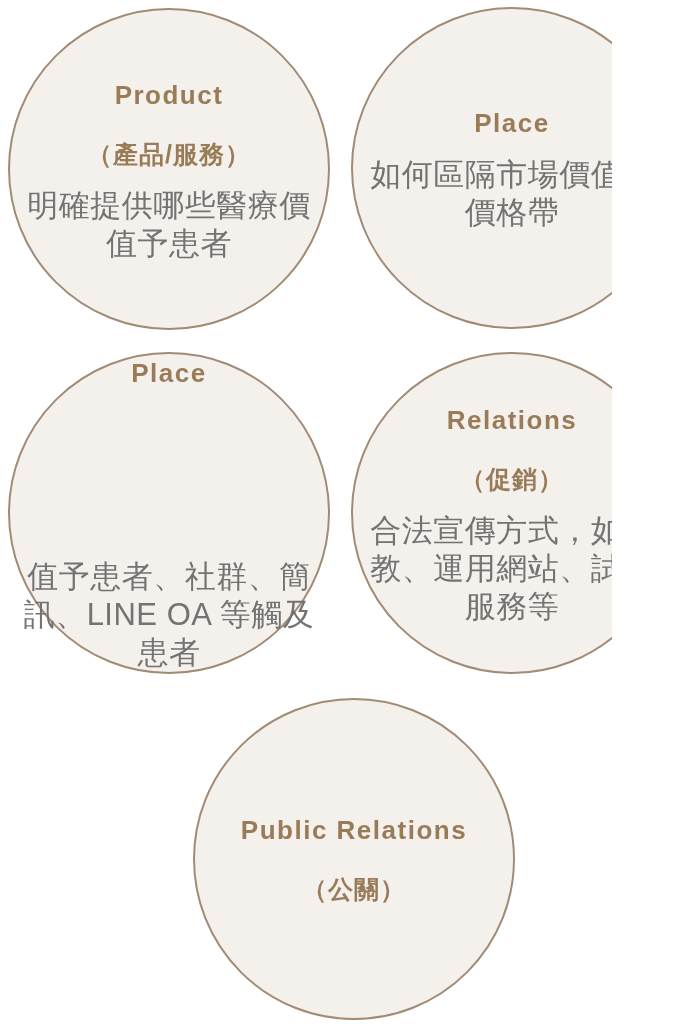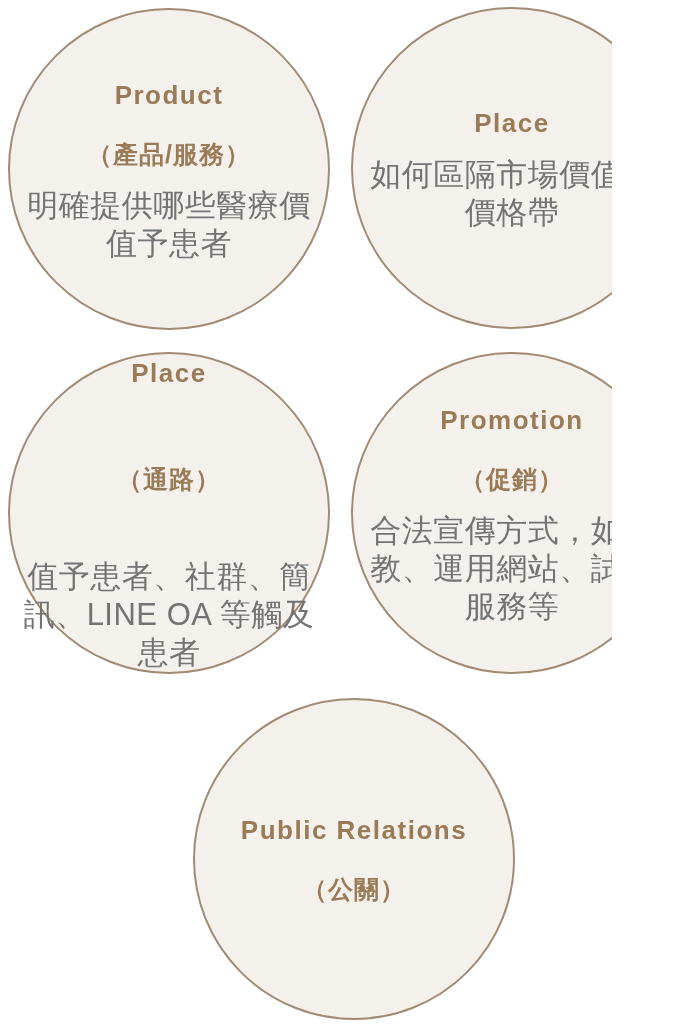--- a/index.html
+++ b/index.html
@@ -74,28 +74,27 @@
   </div>
 
   <div class="circle pos-price">
     <div class="title">Place</div>
     <div class="desc">如何區隔市場價值與
 價格帶</div>
   </div>
 
   <div class="circle pos-place">
     <div class="title">Place</div>
-    <div class="subtitle">（通路）</div>
     <div class="desc">值予患者、社群、簡
 訊、LINE OA 等觸及
 患者</div>
   </div>
 
   <div class="circle pos-promotion">
-    <div class="title">Promotion</div>
+    <div class="title">Relations</div>
     <div class="subtitle">（促銷）</div>
     <div class="desc">合法宣傳方式，如衛
 教、運用網站、試用
 服務等</div>
   </div>
 
   <div class="circle pos-pr">
     <div class="title">Public Relations</div>
     <div class="subtitle">（公關）</div>
   </div>

